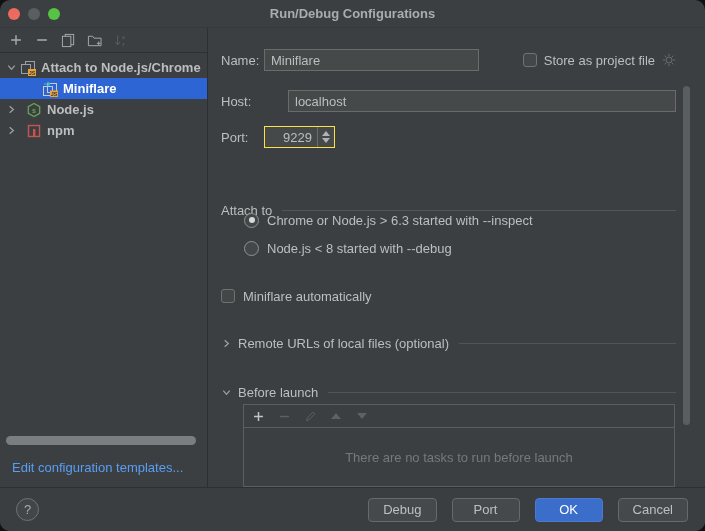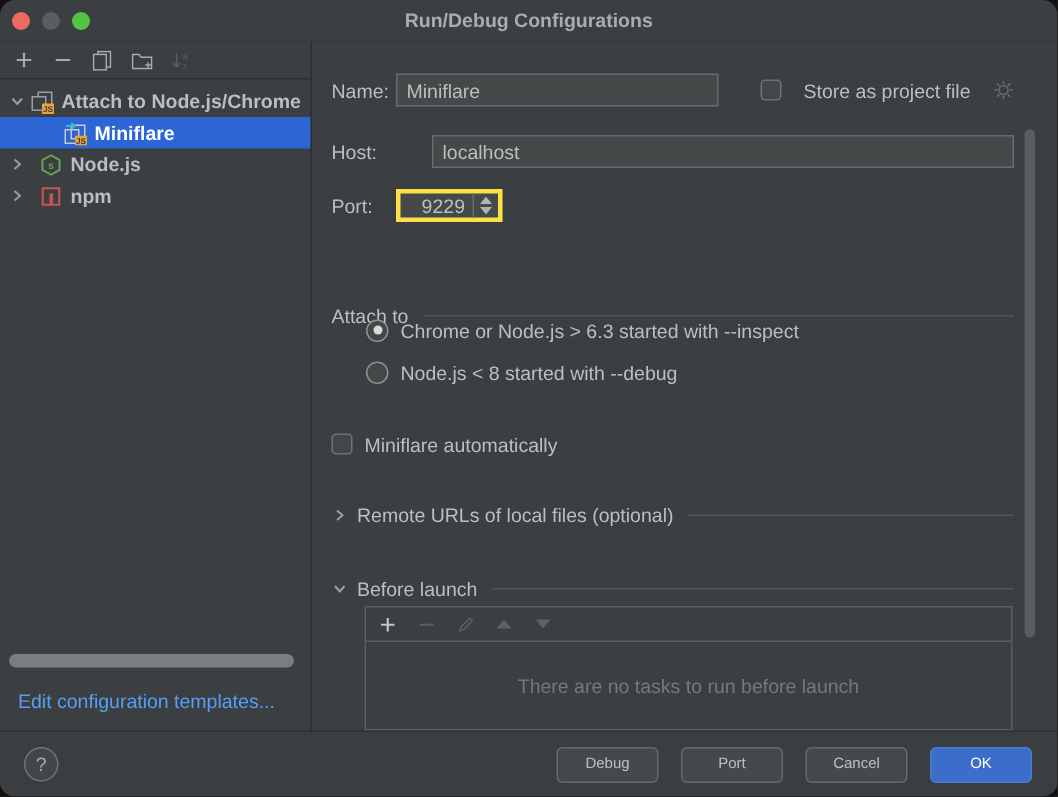--- a/index.html
+++ b/index.html
@@ -33,32 +33,32 @@
     background:#7b7e80;}
   .edit-link{position:absolute;left:12px;bottom:12px;color:#589df6;cursor:pointer;}
   
   .main{flex:1;position:relative;overflow:hidden;}
   .frow{position:absolute;left:13px;right:29px;display:flex;align-items:center;height:22px;}
   .flabel{width:43px;flex:0 0 43px;color:#bcbec0;}
   .tfield{background:#45494a;border:1px solid #6b6b6b;color:#bcbec0;height:22px;
     font-family:"Liberation Sans",sans-serif;font-size:13px;padding:0 6px;outline:none;}
   .name-field{width:215px;}
   .host-field{flex:1;margin-left:24px;}
-  .port-wrap{width:71px;height:22px;background:#45494a;border:3px solid #fde047;display:flex;justify-content:flex-end;}
+  .port-wrap{width:71px;height:22px;background:#45494a;border:1px solid #fde047;display:flex;justify-content:flex-end;}
   .port-field{flex:1;background:transparent;border:none;color:#bcbec0;text-align:right;
     font-family:"Liberation Sans",sans-serif;font-size:13px;padding:0 5px;outline:none;width:48px;}
   .spinner{width:17px;border-left:1px solid #6b6b6b;display:flex;flex-direction:column;
     align-items:center;justify-content:center;gap:2px;cursor:pointer;}
   .tri-up{width:0;height:0;border-left:4px solid transparent;border-right:4px solid transparent;
     border-bottom:5px solid #b0b3b5;}
   .tri-down{width:0;height:0;border-left:4px solid transparent;border-right:4px solid transparent;
     border-top:5px solid #b0b3b5;}
   .checkbox{width:14px;height:14px;border:1px solid #6f7375;border-radius:3px;background:#434748;
     flex:0 0 14px;}
-  .cb-group{margin-left:auto;display:flex;align-items:center;gap:15px;}
+  .cb-group{margin-left:auto;display:flex;align-items:center;gap:7px;}
   .gear{color:#6a6e71;display:flex;align-items:center;}
   .sec-head{font-weight:normal;color:#bcbec0;display:flex;align-items:center;}
   .sep-line{flex:1;height:1px;background:#515555;margin-left:10px;}
   .chev-ico{color:#9da1a4;display:flex;align-items:center;margin-right:6px;}
   .radio-row{left:36px;}
   .radio{width:15px;height:15px;border:1px solid #8f9295;border-radius:50%;background:#434748;
     flex:0 0 15px;display:flex;align-items:center;justify-content:center;margin-right:8px;}
   .radio .dot{width:6px;height:6px;border-radius:50%;background:#d7d9db;display:none;}
   .radio.on .dot{display:block;}
   .bl-box{position:absolute;left:35px;width:432px;top:376px;height:83px;border:1px solid #5b5e60;
@@ -75,21 +75,21 @@
   .vscroll{position:absolute;top:58px;right:15px;width:7px;height:339px;border-radius:4px;
     background:#595e61;}
   
   .footer{flex:0 0 44px;border-top:1px solid #2d2f31;background:#3b3e40;display:flex;
     align-items:center;padding:0 17px 0 16px;}
   .help-btn{width:23px;height:23px;border-radius:50%;border:1px solid #707476;background:#434648;
     color:#a8abad;display:flex;align-items:center;justify-content:center;font-size:13px;
     cursor:pointer;}
   .btns{margin-left:auto;display:flex;gap:15px;}
   .btn{min-width:68px;height:24px;background:#46494b;border:1px solid #666a6c;border-radius:4px;
-    color:#bdbfc1;font-size:10px;display:flex;align-items:center;justify-content:center;
+    color:#bdbfc1;font-size:13px;display:flex;align-items:center;justify-content:center;
     padding:0 14px;cursor:pointer;font-family:"Liberation Sans",sans-serif;}
   .btn.primary{background:#3b6dca;border-color:#4a7ad2;color:#ffffff;}
 </style>
 </head>
 <body>
 
 <div class="window">
 
   <div class="titlebar">
     <div class="traffic">
@@ -304,18 +304,18 @@
 
       <div class="vscroll"></div>
     </div>
   </div>
 
   <div class="footer">
     <div class="help-btn">?</div>
     <div class="btns">
       <button class="btn">Debug</button>
       <button class="btn">Port</button>
+      <button class="btn primary">OK</button>
       <button class="btn">Cancel</button>
-      <button class="btn primary">OK</button>
     </div>
   </div>
 
 </div>
 
 </body></html>

